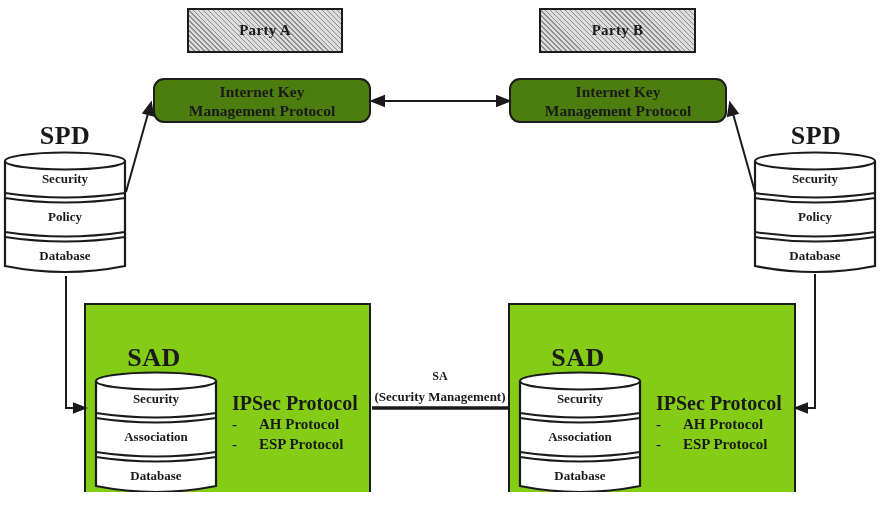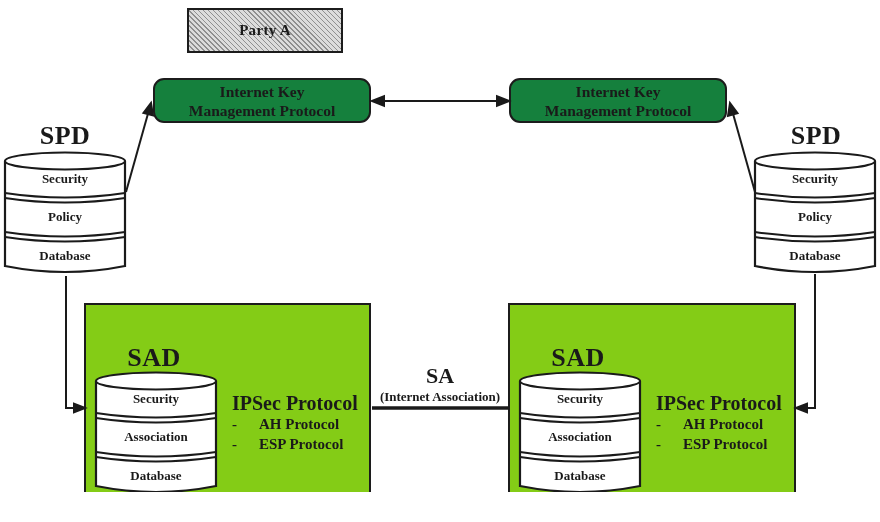--- a/index.html
+++ b/index.html
@@ -11,44 +11,47 @@
   .abs{position:absolute;}
   
   .party{
     width:152px;height:41px;border:2px solid #1c1c1c;
     background:repeating-linear-gradient(45deg,#8f8f8f 0,#8f8f8f 1px,#dcdcdc 1px,#dcdcdc 3.5px);
     display:flex;align-items:center;justify-content:center;
     font-size:15px;letter-spacing:.3px;
   }
   
   .rnode{
-    width:214px;height:41px;border:2.5px solid #1c1c1c;border-radius:11px;background:#15803d;
+    width:214px;height:41px;border:2.5px solid #1c1c1c;border-radius:11px;background:#4d7c0f;
     display:flex;flex-direction:column;align-items:center;justify-content:center;
     font-size:15.5px;line-height:19px;text-align:center;
   }
   
   .panel{width:283px;height:207px;border:2.5px solid #1c1c1c;background:#84cc16;}
   .big-lbl{font-size:26px;text-align:center;letter-spacing:.5px;}
   .cyl{width:124px;height:126px;}
   .band-lbl{position:absolute;width:100%;text-align:center;font-size:13px;line-height:18px;}
   .proto-title{font-size:20px;line-height:22px;white-space:nowrap;margin-top:17px;}
   .proto-item{display:flex;font-size:15px;line-height:19.5px;white-space:nowrap;}
   .proto-item .dash{width:27px;}
-  .sa-title{font-size:22px;text-align:center;line-height:20px;}
+  .sa-title{font-size:12px;text-align:center;line-height:20px;}
   .sa-sub{font-size:13px;text-align:center;line-height:16px;white-space:nowrap;}
   svg{display:block;}
   .overlay{pointer-events:none;}
 </style>
 </head>
 <body>
 
 <div class="canvas">
 
   <div class="abs party" style="left:187px;top:8px;">
     <span>Party A</span>
+  </div>
+  <div class="abs party" style="left:539px;top:8px;width:153px;">
+    <span>Party B</span>
   </div>
 
   <div class="abs rnode" style="left:153px;top:78px;">
     <span>Internet Key</span>
     <span>Management Protocol</span>
   </div>
   <div class="abs rnode" style="left:509px;top:78px;">
     <span>Internet Key</span>
     <span>Management Protocol</span>
   </div>
@@ -121,21 +124,21 @@
         <span>AH Protocol</span>
       </div>
       <div class="proto-item">
         <span class="dash">-</span>
         <span>ESP Protocol</span>
       </div>
     </div>
   </div>
 
   <div class="abs sa-title" style="left:400px;top:366px;width:80px;">SA</div>
-  <div class="abs sa-sub" style="left:350px;top:389px;width:180px;">(Internet Association)</div>
+  <div class="abs sa-sub" style="left:350px;top:389px;width:180px;">(Security Management)</div>
 
   <svg class="abs overlay" style="left:0;top:0;" width="880" height="522" viewBox="0 0 880 522">
     <g stroke="#1a1a1a" stroke-width="2" fill="#1a1a1a">
 
       <line x1="378" y1="101" x2="503" y2="101"></line>
       <polygon points="372,101 384,96.3 384,105.7"></polygon>
       <polygon points="509,101 497,96.3 497,105.7"></polygon>
 
       <line x1="126" y1="192" x2="149" y2="110"></line>
       <polygon points="151,103 153,115.5 143.5,113"></polygon>

